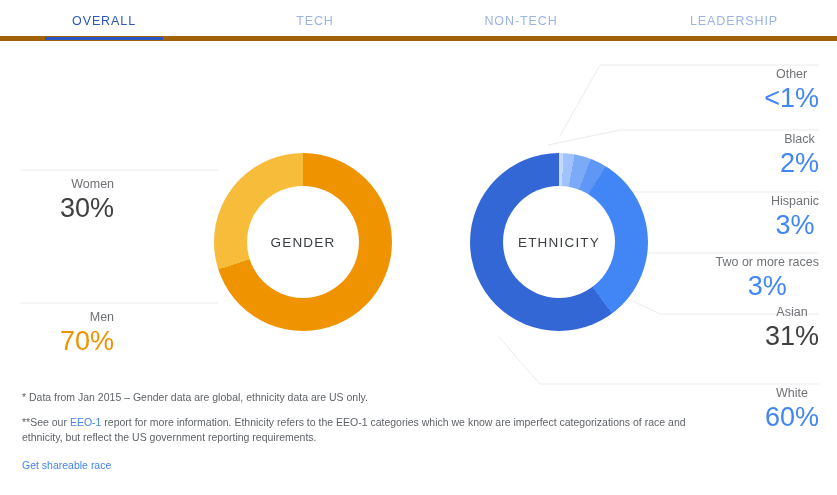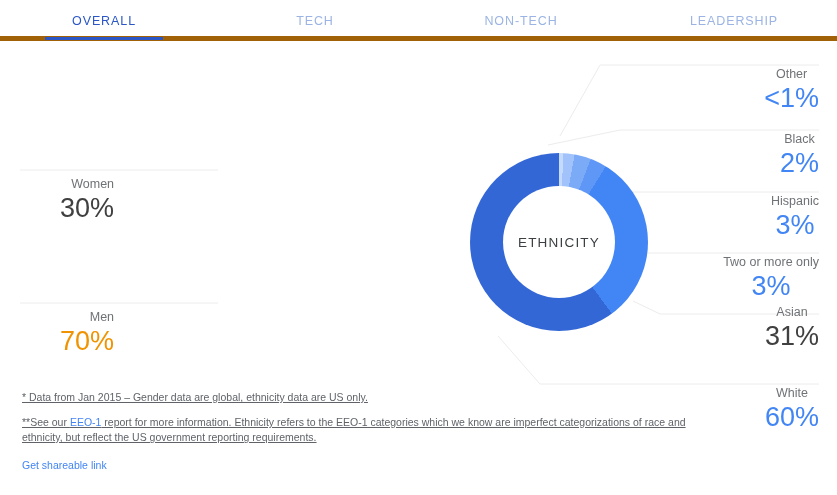--- a/index.html
+++ b/index.html
@@ -133,21 +133,21 @@
 
   .footnotes {
     position: absolute;
     left: 22px;
     top: 390px;
     width: 700px;
     font-size: 10.5px;
     line-height: 15px;
     color: #5f6368;
   }
-  .footnotes p { margin: 0 0 10px 0; text-decoration: underline; }
+  .footnotes p { margin: 0 0 10px 0; }
   .footnotes a, .sharelink {
     color: #4285f4;
     text-decoration: none;
     cursor: pointer;
   }
   .sharelink {
     position: absolute;
     left: 22px;
     top: 459px;
     font-size: 10.5px;
@@ -179,20 +179,25 @@
       <path d="M540 113 L600 151 L819 151"></path>
 
       <path d="M538 122 L605 212 L819 212"></path>
 
       <path d="M633 260 L660 273 L819 273"></path>
 
       <path d="M498 295 L540 343 L819 343"></path>
     </g>
   </svg>
 
+  <div class="donut" id="donut-gender" style="background: conic-gradient(rgb(240, 147, 0) 0deg, rgb(240, 147, 0) 252deg, rgb(247, 189, 58) 252deg, rgb(247, 189, 58) 360deg);">
+    <div class="hole">
+      <span>GENDER</span>
+    </div>
+  </div>
 
   <div class="donut" id="donut-ethnicity" style="background: conic-gradient(rgb(198, 218, 252) 0deg, rgb(198, 218, 252) 2.886deg, rgb(161, 194, 250) 2.886deg, rgb(161, 194, 250) 10.1deg, rgb(123, 170, 247) 10.1deg, rgb(123, 170, 247) 20.922deg, rgb(94, 151, 246) 20.922deg, rgb(94, 151, 246) 31.743deg, rgb(66, 133, 244) 31.743deg, rgb(66, 133, 244) 143.567deg, rgb(51, 103, 214) 143.567deg, rgb(51, 103, 214) 360deg);">
     <div class="hole">
       <span>ETHNICITY</span>
     </div>
   </div>
 
   <div class="side-label left-label" id="label-women">
     <div class="name">Women</div>
     <div class="pct" style="color: #404040;">30%</div>
@@ -208,30 +213,30 @@
   </div>
   <div class="side-label right-label" id="label-black">
     <div class="name">Black</div>
     <div class="pct" style="color: rgb(66, 133, 244);">2%</div>
   </div>
   <div class="side-label right-label" id="label-hispanic">
     <div class="name">Hispanic</div>
     <div class="pct" style="color: rgb(66, 133, 244);">3%</div>
   </div>
   <div class="side-label right-label" id="label-two">
-    <div class="name">Two or more only</div>
+    <div class="name">Two or more races</div>
     <div class="pct" style="color: rgb(66, 133, 244);">3%</div>
   </div>
   <div class="side-label right-label" id="label-asian">
     <div class="name">Asian</div>
     <div class="pct" style="color: #404040;">31%</div>
   </div>
   <div class="side-label right-label" id="label-white">
     <div class="name">White</div>
     <div class="pct" style="color: rgb(66, 133, 244);">60%</div>
   </div>
 </div>
 
 <div class="footnotes">
   <p>* Data from Jan 2015 – Gender data are global, ethnicity data are US only.</p>
   <p><span>**See our </span><a href="#">EEO-1</a><span> report for more information. Ethnicity refers to the EEO-1 categories which we know are imperfect categorizations of race and ethnicity, but reflect the US government reporting requirements.</span></p>
 </div>
-<a class="sharelink" href="#">Get shareable link</a>
+<a class="sharelink" href="#">Get shareable race</a>
 
 </body></html>

